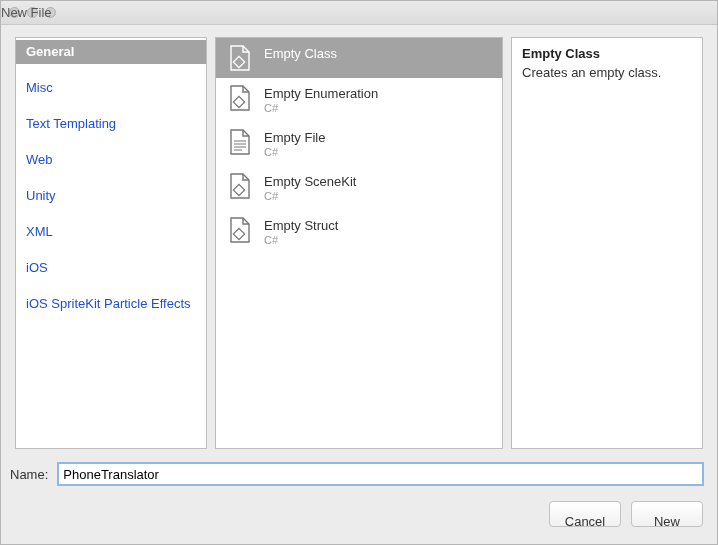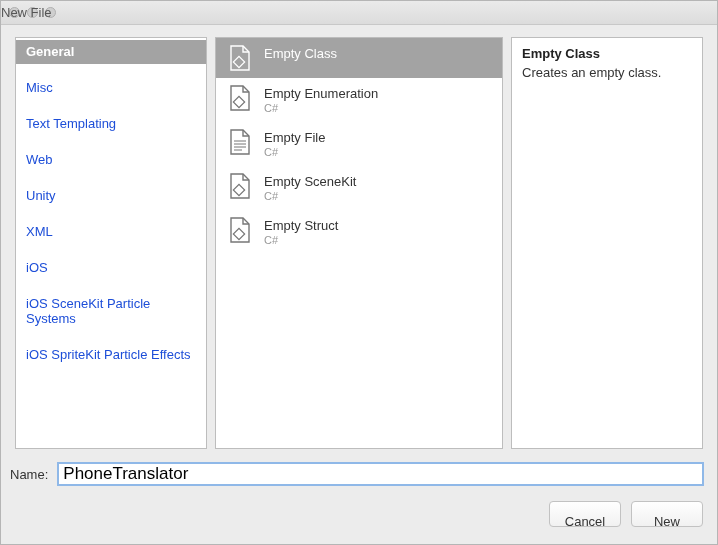--- a/index.html
+++ b/index.html
@@ -92,21 +92,21 @@
   .name-row {
     display: flex;
     align-items: center;
     gap: 10px;
     padding: 14px 14px 0 9px;
   }
   .name-label { font-size: 13px; color: #333; }
   .name-input {
     flex: 1;
     height: 22px;
-    font-size: 17px;
+    font-size: 13px;
     padding: 2px 4px;
     border: 1px solid #bdbdbd;
     outline: 2px solid #8fb8e8;
     outline-offset: -1px;
     background: #fff;
   }
   .button-row {
     display: flex;
     justify-content: flex-end;
     gap: 10px;
@@ -140,21 +140,20 @@
 <div class="content">
   <div class="columns">
     <div class="panel cat-panel">
       <div class="cat-item selected"><span>General</span></div>
       <div class="cat-item"><span>Misc</span></div>
       <div class="cat-item"><span>Text Templating</span></div>
       <div class="cat-item"><span>Web</span></div>
       <div class="cat-item"><span>Unity</span></div>
       <div class="cat-item"><span>XML</span></div>
       <div class="cat-item"><span>iOS</span></div>
-      <div class="cat-item"><span>iOS SceneKit Particle Systems</span></div>
       <div class="cat-item"><span>iOS SpriteKit Particle Effects</span></div>
     </div>
 
     <div class="panel tpl-panel">
       <div class="tpl-item selected">
         <span class="tpl-icon">
           <svg width="28" height="28" viewBox="0 0 28 28">
               <path d="M5 2h12l6 6v18H5z" fill="none" stroke="#fff" stroke-width="1.4"></path>
               <path d="M17 2v6h6" fill="none" stroke="#fff" stroke-width="1.4"></path>
               <rect x="9" y="14" width="8" height="8" transform="rotate(45 13 18)" fill="none" stroke="#fff" stroke-width="1.2"></rect>

